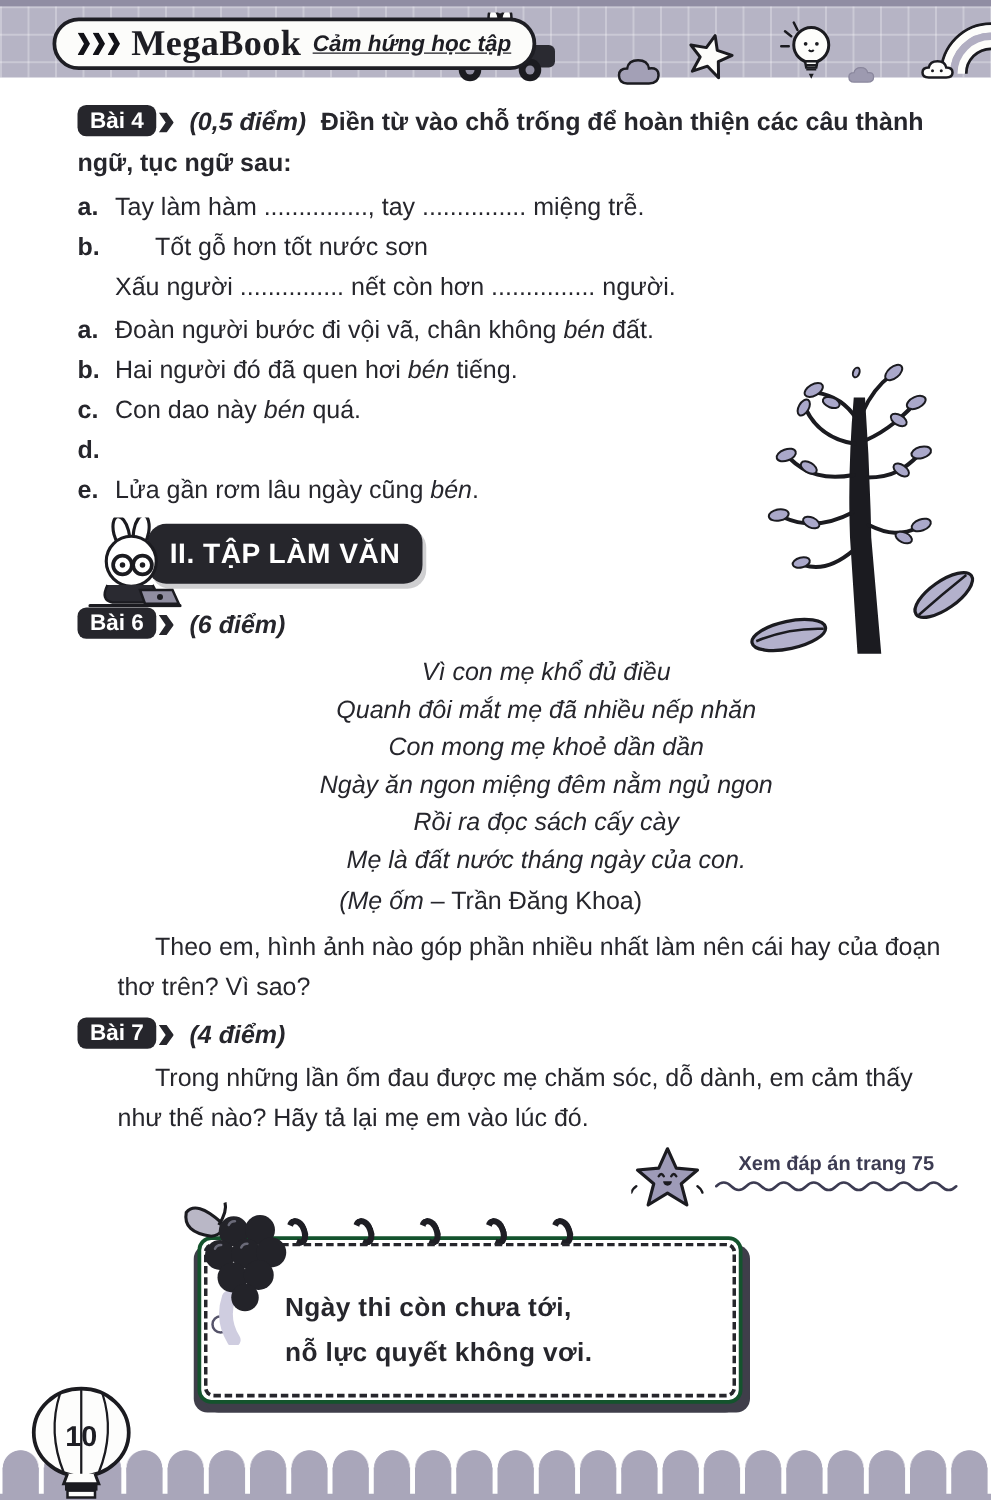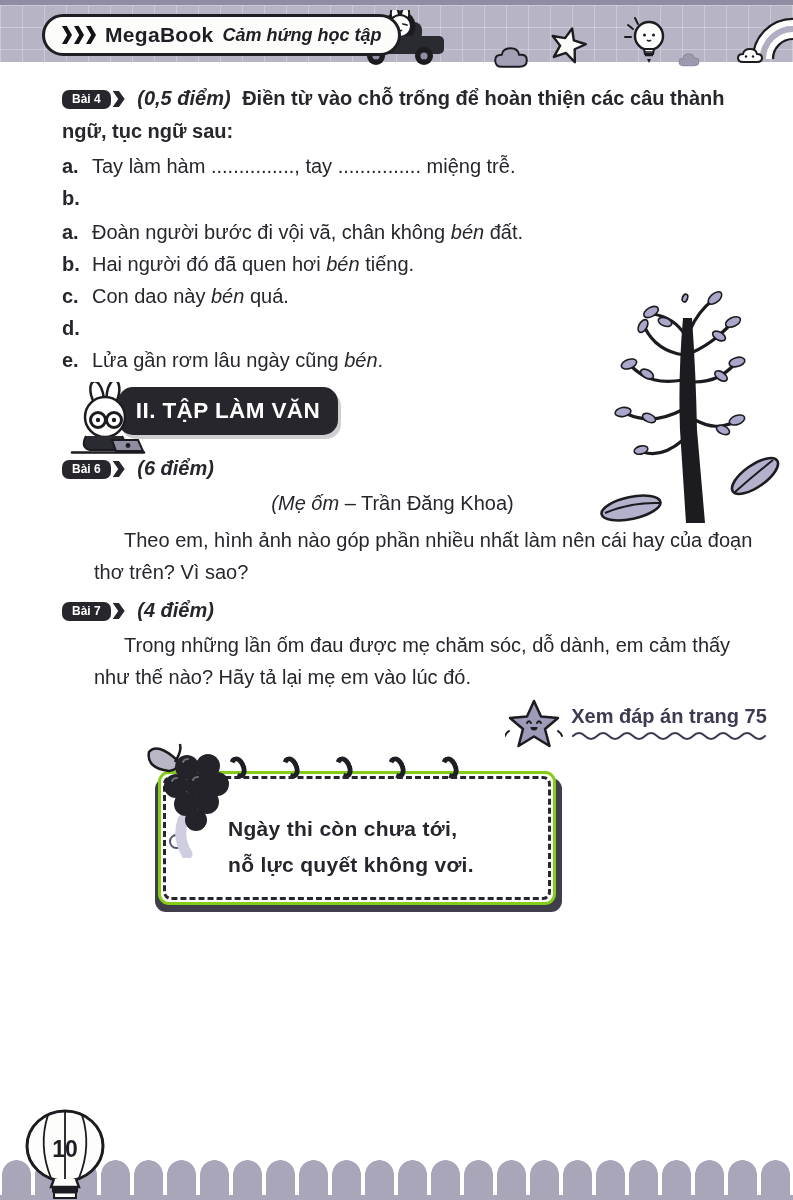--- a/index.html
+++ b/index.html
@@ -19,38 +19,38 @@
     background-size:22px 22px;
   }
   .logo-pill {
     position:absolute; left:42px; top:9px; height:42px;
     background:#fcfcfa; border:3px solid #1e1e24; border-radius:22px;
     display:flex; align-items:center; gap:9px; padding:0 17px; z-index:2;
   }
   .chevrons { display:flex; gap:2px; }
   .chev { width:10px; height:18px; background:#121217;
     clip-path:polygon(0 0,48% 0,100% 50%,48% 100%,0 100%,52% 50%); }
-  .brand { font-weight:bold; font-size:21px; color:#1e1e24; letter-spacing:.3px; }
-  .tagline { font-weight:bold; font-style:italic; font-size:18px; color:#1e1e24; }
+  .brand { font-weight:bold; font-size:29px; color:#1e1e24; letter-spacing:.3px;font-family:Liberation Serif, serif; }
+  .tagline { font-weight:bold; font-style:italic; font-size:18px; color:#1e1e24;text-decoration:underline; }
   .connector { position:absolute; left:340px; top:28px; width:26px; height:3px; background:#1e1e24; }
   .connector-dot { position:absolute; left:334px; top:24px; width:10px; height:10px;
     border:3px solid #1e1e24; border-radius:50%; background:#fcfcfa; }
   .car-svg { position:absolute; left:352px; top:5px; }
   .star-svg { position:absolute; left:548px; top:20px; }
   .cloud1-svg { position:absolute; left:490px; top:40px; }
   .cloud2-svg { position:absolute; left:676px; top:47px; }
   .bulb-svg { position:absolute; left:622px; top:10px; }
   .rainbow-svg { position:absolute; right:0; top:8px; }
 
   
   .content { position:relative; padding:20px 22px 0 62px; font-size:20px; z-index:1; }
   .lead { line-height:33px; }
   .lead .bold, .bold { font-weight:bold; }
   .badge { display:inline-block; background:#26262c; color:#fff; font-weight:bold;
-    font-size:12px; border-radius:7px; padding:3px 10px 4px; line-height:1; vertical-align:2px; }
+    font-size:18px; border-radius:7px; padding:3px 10px 4px; line-height:1; vertical-align:2px; }
   .badge-tail { display:inline-block; width:12px; height:18px; background:#26262c;
     clip-path:polygon(0 6%,52% 6%,100% 50%,52% 94%,0 94%,46% 50%);
     margin:0 7px 0 2px; vertical-align:-3px; }
   .points { font-weight:bold; font-style:italic; margin-right:6px; }
   .item { display:flex; line-height:32px; }
   .item .lbl { font-weight:bold; width:30px; flex:none; }
   .item .txt.indent-b { margin-left:32px; }
   .mt2 { margin-top:2px; } .mt6 { margin-top:6px; } .mt8 { margin-top:8px; }
 
   .banner-row { position:relative; height:62px; margin-top:8px; }
@@ -64,26 +64,26 @@
   .poem { width:640px; margin:6px 0 0 55px; text-align:center;
     font-style:italic; line-height:30px; }
   .attribution { text-align:center; padding-right:48px; margin-top:3px; line-height:30px; }
   .attribution .em { font-style:italic; }
   .para { text-indent:30px; line-height:32px;margin-left:32px; }
 
   .answers-row { display:flex; justify-content:flex-end; align-items:flex-start;
     gap:8px; padding-right:4px; margin-top:2px; height:62px; }
   .starchar-svg { margin-top:2px; }
   .answers-wrap { display:flex; flex-direction:column; align-items:center; padding-top:10px; }
-  .answers-link { font-weight:bold; font-size:20px; color:#3c3b52;text-align:right; }
+  .answers-link { font-weight:bold; font-size:16px; color:#3c3b52;text-align:right; }
   .wave-svg { margin-top:3px; }
 
   
-  .board { position:relative; width:398px; height:134px; margin:14px 0 0 96px;
-    background:#fff; border:3px solid #84cc16; border-radius:11px;
+  .board { position:relative; width:436px; height:134px; margin:14px 0 0 96px;
+    background:#fff; border:3px solid #14532d; border-radius:11px;
     box-shadow:6px 7px 0 #3f3e4a, -3px 7px 0 #3f3e4a; }
   .board-inner { position:absolute; inset:2px; border:3px dashed #26262c; border-radius:8px;
     padding:32px 10px 0 62px; font-weight:bold; font-size:21px; line-height:36px; letter-spacing:.3px; }
   .ring { position:absolute; width:16px; height:23px; border:5px solid #1e1e24;
     border-radius:50%; border-left-color:transparent; transform:rotate(-22deg); top:-18px; }
   .r1{left:69px;} .r2{left:122px;} .r3{left:175px;} .r4{left:228px;} .r5{left:281px;}
   .grapes-svg { position:absolute; left:-16px; top:-34px; }
   .board-hole { position:absolute; left:8px; top:60px; width:15px; height:15px;
     border-radius:50%; background:#fff; border:2.5px solid #55536a; }
 
@@ -177,23 +177,25 @@
       <span class="points">(0,5 điểm)</span>
       <span class="bold">Điền từ vào chỗ trống để hoàn thiện các câu thành ngữ, tục ngữ sau:</span>
     </p>
 
     <div class="item mt2">
       <span class="lbl">a.</span>
       <span class="txt">Tay làm hàm ..............., tay ............... miệng trễ.</span>
     </div>
     <div class="item">
       <span class="lbl">b.</span>
+      <span class="txt indent-b">Tốt gỗ hơn tốt nước sơn</span>
     </div>
     <div class="item">
       <span class="lbl"></span>
+      <span class="txt">Xấu người ............... nết còn hơn ............... người.</span>
     </div>
 
 
     <div class="item mt2">
       <span class="lbl">a.</span>
       <span class="txt"><span>Đoàn người bước đi vội vã, chân không </span><em>bén</em><span> đất.</span></span>
     </div>
     <div class="item">
       <span class="lbl">b.</span>
       <span class="txt"><span>Hai người đó đã quen hơi </span><em>bén</em><span> tiếng.</span></span>
@@ -228,20 +230,28 @@
       <div class="banner">
         <span>II. TẬP LÀM VĂN</span>
       </div>
     </div>
 
     <p class="lead mt6">
       <span class="badge"><span>Bài 6</span></span><span class="badge-tail"></span>
       <span class="points">(6 điểm)</span>
     </p>
 
+    <div class="poem">
+      <div class="poem-line">Vì con mẹ khổ đủ điều</div>
+      <div class="poem-line">Quanh đôi mắt mẹ đã nhiều nếp nhăn</div>
+      <div class="poem-line">Con mong mẹ khoẻ dần dần</div>
+      <div class="poem-line">Ngày ăn ngon miệng đêm nằm ngủ ngon</div>
+      <div class="poem-line">Rồi ra đọc sách cấy cày</div>
+      <div class="poem-line">Mẹ là đất nước tháng ngày của con.</div>
+    </div>
     <div class="attribution">
       <span class="em">(Mẹ ốm</span><span> – Trần Đăng Khoa)</span>
     </div>
 
     <p class="para mt6">Theo em, hình ảnh nào góp phần nhiều nhất làm nên cái hay của đoạn thơ trên? Vì sao?</p>
 
     <p class="lead mt6">
       <span class="badge"><span>Bài 7</span></span><span class="badge-tail"></span>
       <span class="points">(4 điểm)</span>
     </p>

